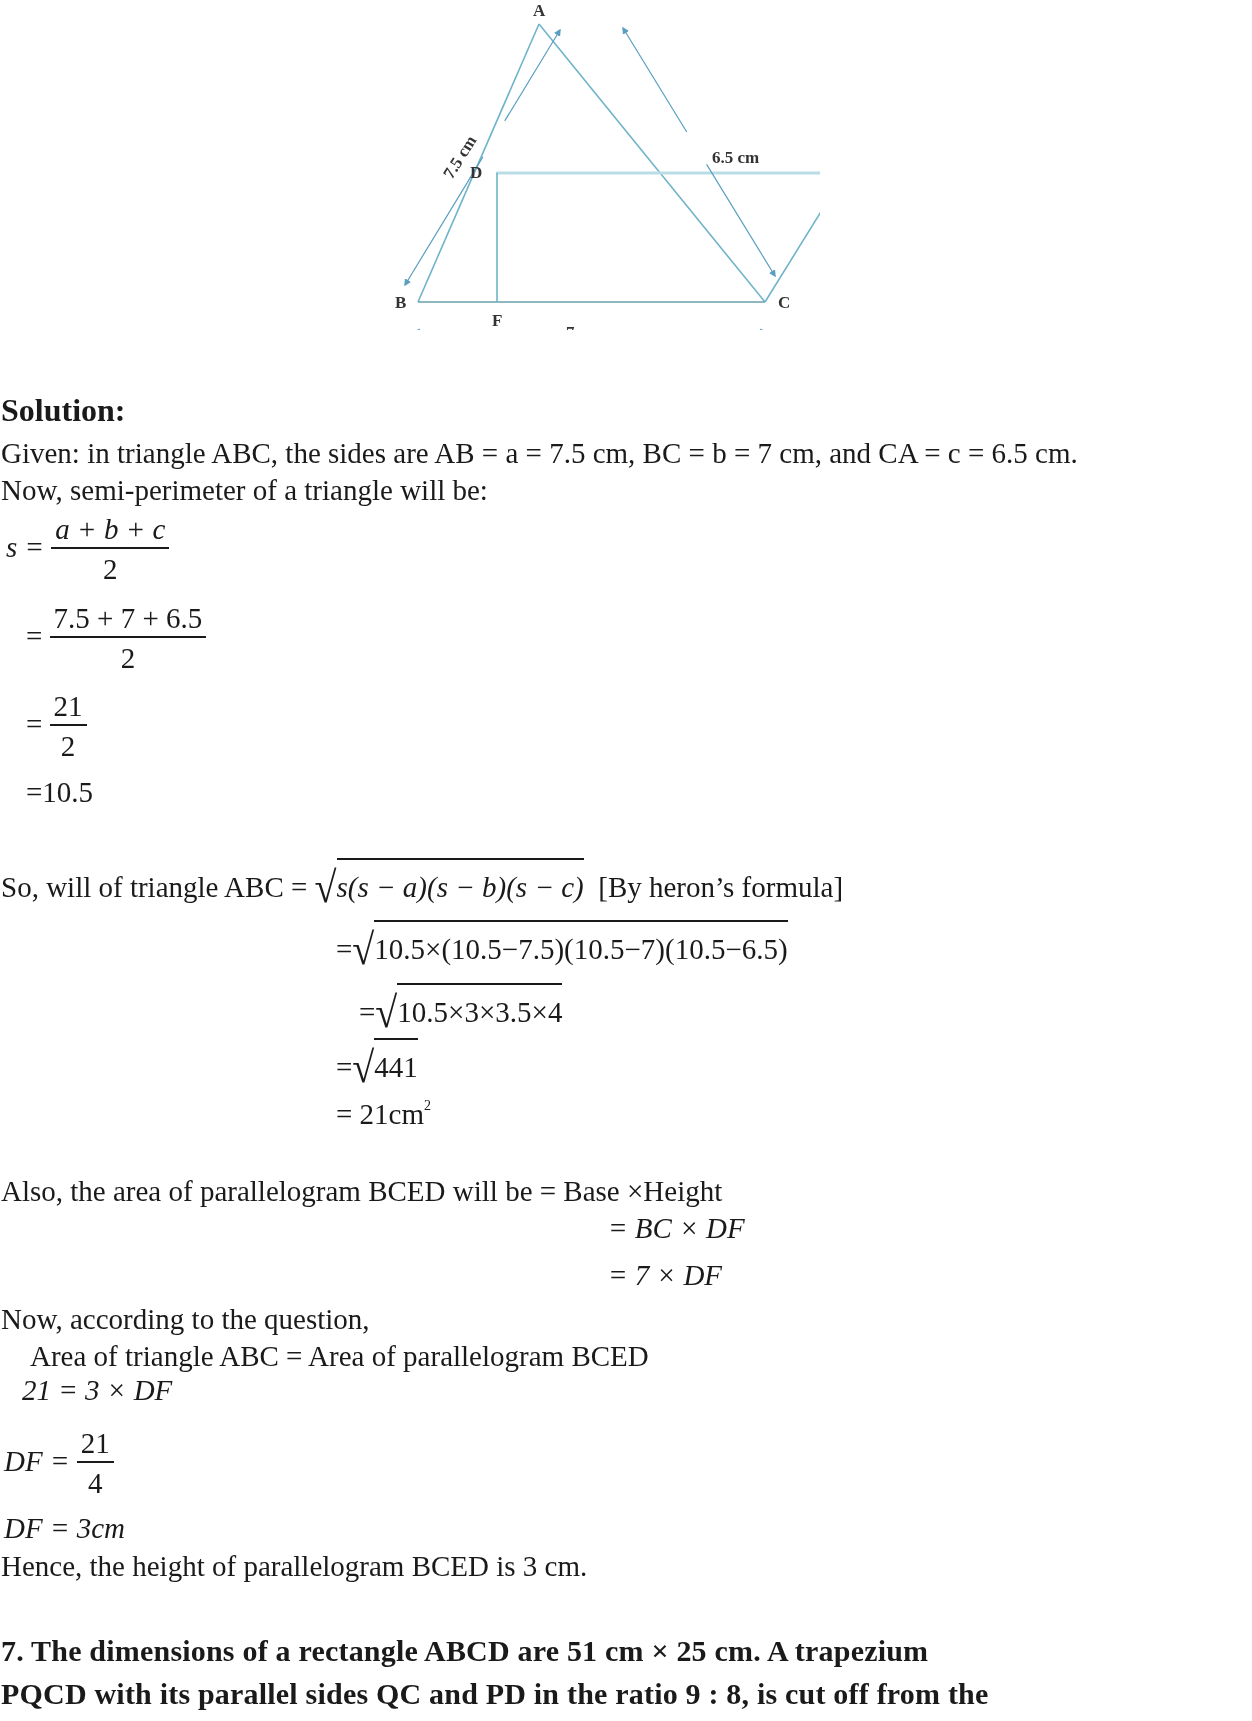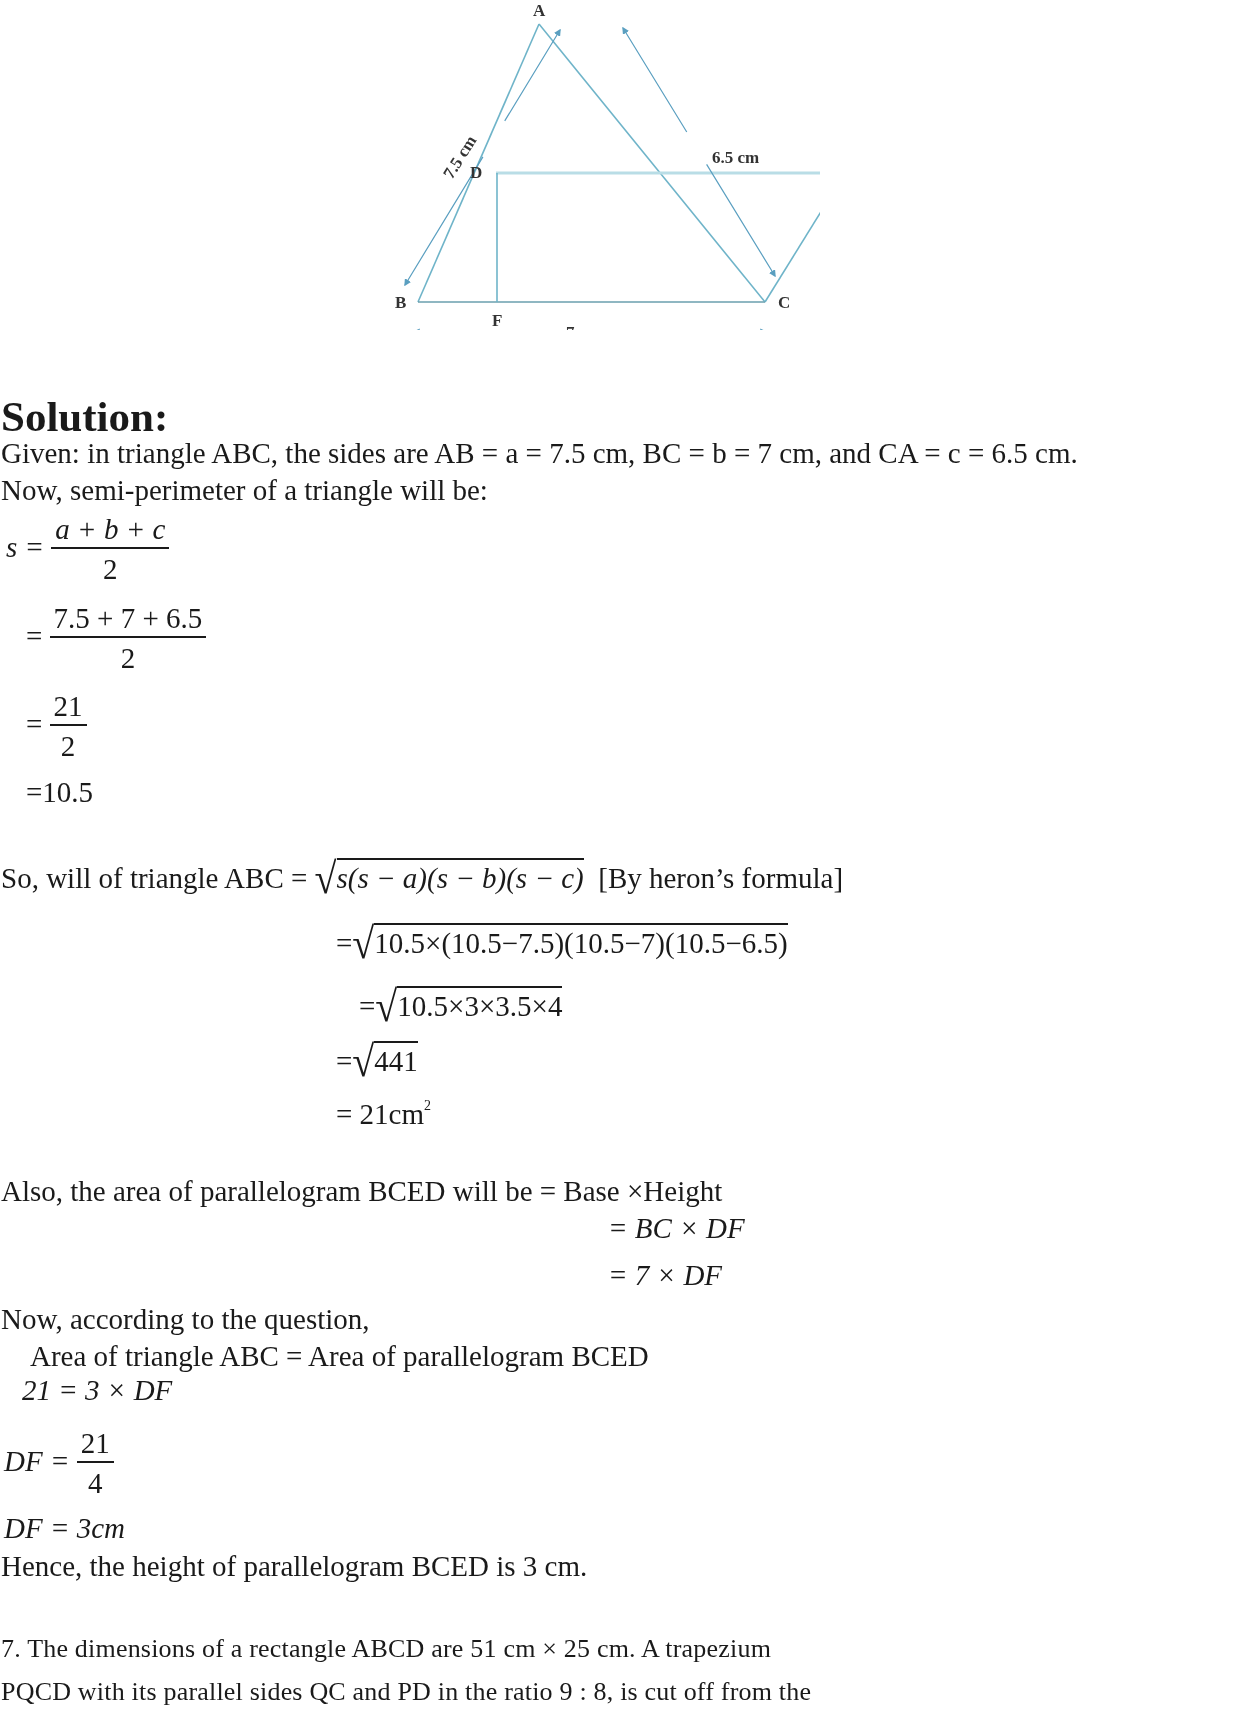--- a/index.html
+++ b/index.html
@@ -1,28 +1,28 @@
 <!DOCTYPE html>
 <html><head>
   <meta charset="utf-8">
   <style>
     html, body { margin: 0; padding: 0; background: #ffffff; }
     body { width: 1252px; height: 1721px; position: relative; overflow: hidden; color: #1a1a1a; font-family: "Liberation Serif", serif; }
     .abs { position: absolute; white-space: nowrap; }
     .txt { font-size: 29px; line-height: 34px; }
     .math { font-family: "Liberation Serif", serif; font-size: 29px; }
     .ital { font-style: italic; }
-    .heading { font-weight: bold; font-size: 43px; }
-    .q7 { font-weight: normal; font-size: 26px; letter-spacing: 0.2px; }
+    .heading { font-weight: bold; font-size: 32px; }
+    .q7 { font-weight: bold; font-size: 30px; letter-spacing: 0.2px; }
     .frac { display: inline-block; vertical-align: middle; text-align: center; }
     .frac .num { display: block; padding: 0 4px; border-bottom: 2px solid #1a1a1a; line-height: 36px; }
     .frac .den { display: block; line-height: 40px; }
     .sqrt { display: inline-block; position: relative; }
     .sqrt .rad { font-size: 40px; vertical-align: -4px; display: inline-block; transform: scaleY(1.1); }
-    .sqrt .body { display: inline-block; border-top: 2px solid #1a1a1a; padding-top: 2px; line-height: 32px; text-align: center; }
+    .sqrt .body { display: inline-block; border-top: 2px solid #1a1a1a; padding-top: 11px; line-height: 32px; text-align: center; }
     sup { font-size: 14px; vertical-align: 14px; }
     svg text { font-family: "Liberation Serif", serif; font-weight: bold; fill: #333; }
   </style>
 </head>
 <body>
 
 <div class="abs" style="left:350px; top:0; width:470px; height:330px;">
   <svg width="470" height="330" viewBox="350 0 470 330" xmlns="http://www.w3.org/2000/svg">
     <defs>
       <marker id="ah" viewBox="0 0 10 10" refX="8" refY="5" markerWidth="6" markerHeight="6" orient="auto-start-reverse">

